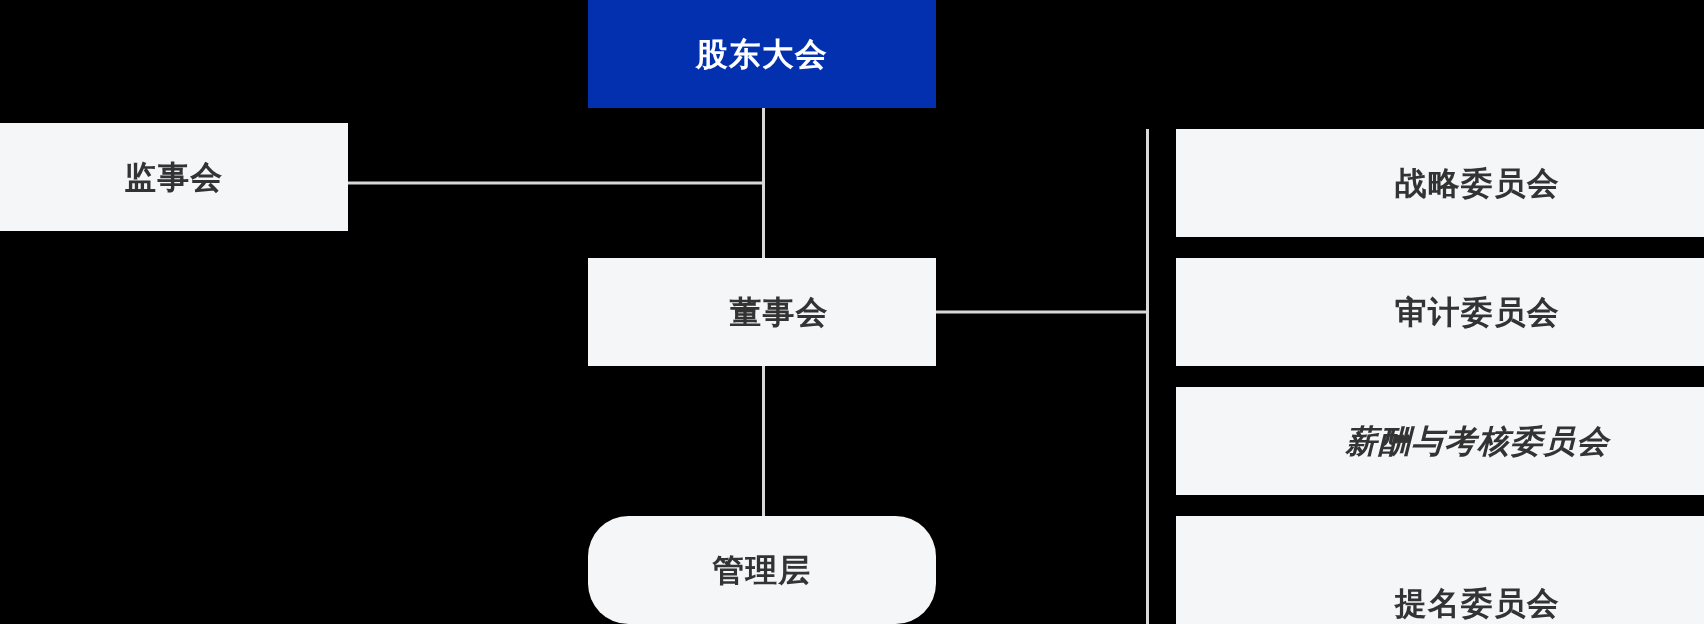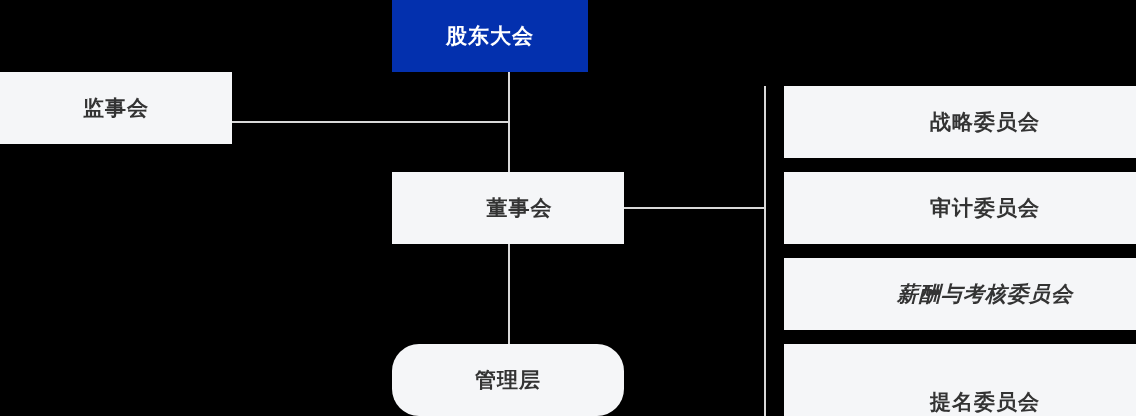--- a/index.html
+++ b/index.html
@@ -32,22 +32,22 @@
   .node.primary{
     background:var(--primary-node-bg);
     color:var(--primary-node-text);
   }
   
   .v-center{left:508px;top:72px;width:2px;height:272px;}
   .h-supervisory{left:232px;top:121px;width:276px;height:2px;}
   .h-board-spine{left:624px;top:207px;width:141px;height:2px;}
   .v-spine{left:764px;top:86px;width:2px;height:330px;}
   
-  .n-shareholders{left:392px;top:0;width:196px;height:72px;}
-  .n-supervisory{left:0;top:72px;width:232px;height:72px;}
+  .n-shareholders{left:392px;top:0;width:232px;height:72px;}
+  .n-supervisory{left:0;top:82px;width:232px;height:72px;}
   .n-board{left:392px;top:172px;width:232px;height:72px;padding-left:23px;}
   .n-management{left:392px;top:344px;width:232px;height:72px;border-radius:27px;}
   .n-committee{left:784px;width:402px;height:72px;}
   .n-c0{top:86px;}
   .n-c1{top:172px;}
   .n-c2{top:258px;font-style:italic;}
   .n-c3{top:344px;align-items:flex-end;}
 </style>
 </head>
 <body>

